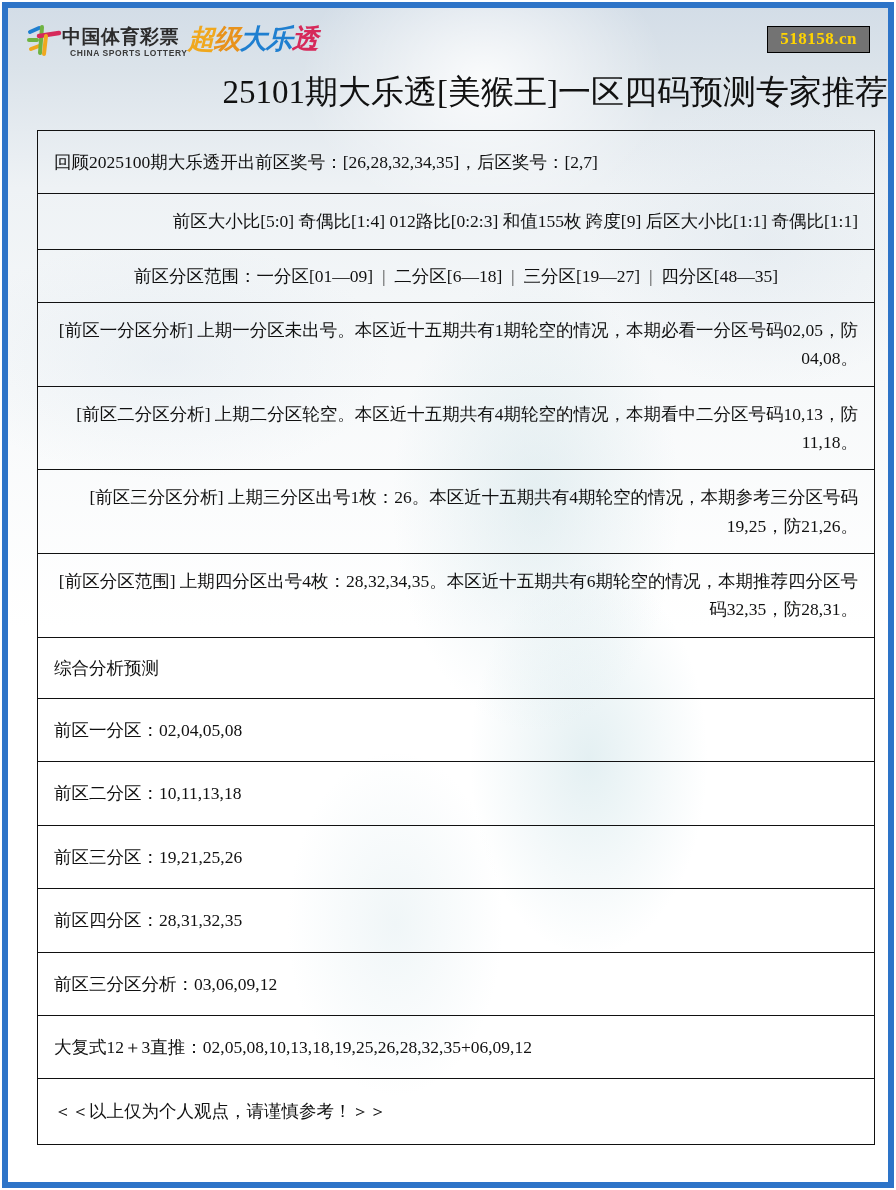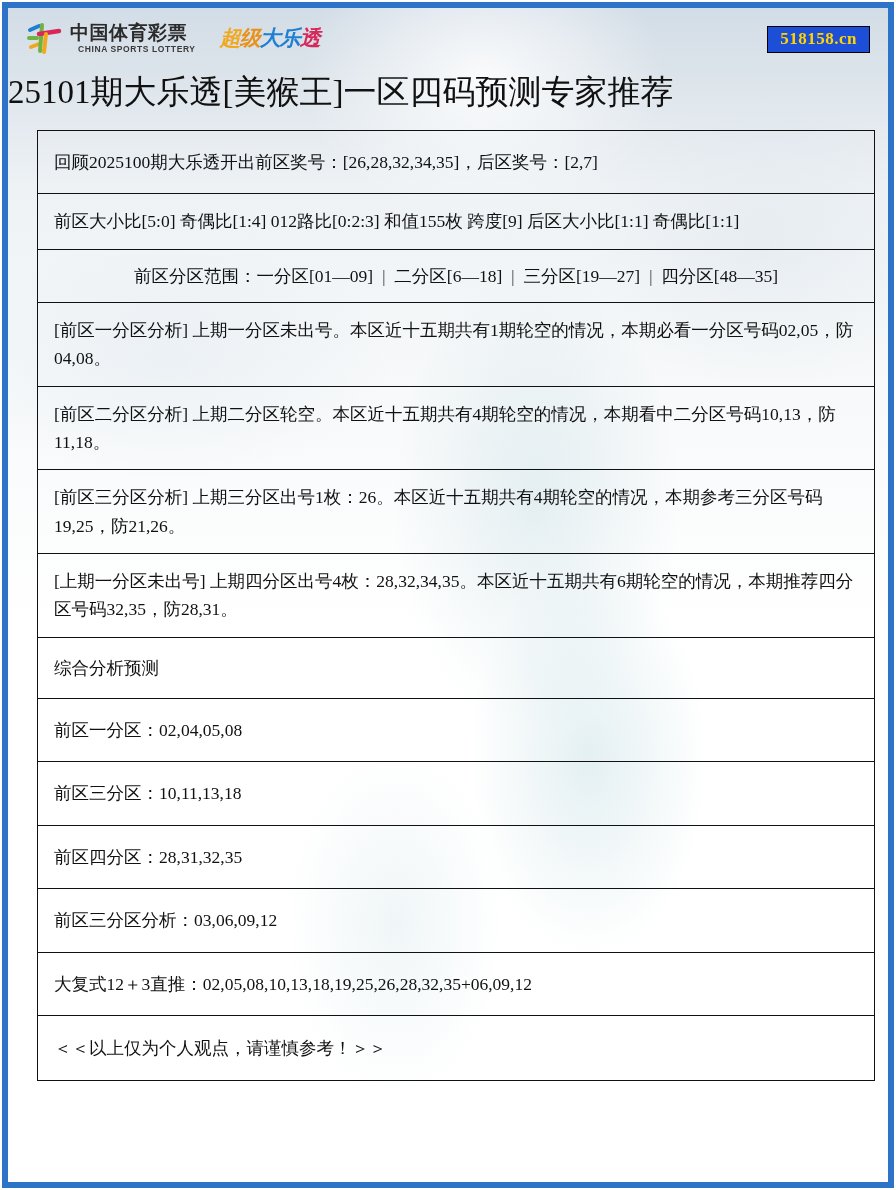--- a/index.html
+++ b/index.html
@@ -40,68 +40,68 @@
 
   
   #header {
     position: absolute;
     left: 0; top: 0;
     width: 100%; height: 60px;
   }
   #logo-lockup {
     position: absolute;
     left: 18px; top: 13px;
-    display: flex; align-items: center; gap: 8px;
+    display: flex; align-items: flex-end; gap: 0;
   }
   #sports-emblem { width: 36px; height: 34px; display: block; }
   .cn-sports-text { display: flex; flex-direction: column; line-height: 1; }
   .cn-sports-hanzi {
     font-family: "DejaVu Sans", "Liberation Sans", sans-serif;
     font-size: 19px; font-weight: bold; color: #2b2b2b;
     letter-spacing: 0.5px;
   }
   .cn-sports-en {
     font-family: "Liberation Sans", sans-serif;
     font-size: 8.5px; font-weight: bold; color: #3a3a3a;
     letter-spacing: 0.6px; margin-top: 3px; margin-left: 8px;
   }
   #dlt-wordmark {
     font-family: "DejaVu Sans", "Liberation Sans", sans-serif;
-    font-size: 21px; font-weight: bold;
+    font-size: 27px; font-weight: bold;
     font-style: italic;
     letter-spacing: -1px;
-    margin-left: 16px;
+    margin-left: 0;
     white-space: nowrap;
   }
   #dlt-wordmark .w1 { color: #f0a81e; }
   #dlt-wordmark .w2 { color: #e8921b; }
   #dlt-wordmark .w3 { color: #1f7fd0; }
   #dlt-wordmark .w4 { color: #1f7fd0; }
   #dlt-wordmark .w5 { color: #d6295a; }
 
   #site-badge {
     position: absolute;
     right: 18px; top: 18px;
-    background: #1d4ed8;
+    background: #737373;
     color: #ffd400;
     font-family: "Liberation Serif", serif;
     font-size: 17px;
     font-weight: bold;
     padding: 2px 12px 3px 12px;
     border: 1px solid #000;
     letter-spacing: 0.5px;
     white-space: nowrap;
   }
 
   
   #page-title {
     position: absolute;
     left: 0; top: 62px;
     width: 100%;
-    text-align: left;
+    text-align: right;
     font-family: "Liberation Serif", "DejaVu Serif", serif;
     font-size: 33px;
     color: #111111;
     letter-spacing: 0px;
     white-space: nowrap;
   }
 
   
   #content-table {
     position: absolute;
@@ -115,21 +115,21 @@
     background: transparent;
     padding: 0;
   }
   .cell {
     padding: 14px 16px;
     font-size: 17.5px;
     color: #111111;
     line-height: 1.62;
   }
   .cell.center { text-align: left; }
-  .cell.left   { text-align: left; }
+  .cell.left   { text-align: right; }
 
   .row-recap  { padding-top: 17px; padding-bottom: 17px; }
   .row-ratio  { padding-top: 13px; padding-bottom: 13px; }
   .row-range  { padding-top: 12px; padding-bottom: 12px; text-align: center; }
   .row-zone   { padding-top: 13px; padding-bottom: 13px; }
   .row-sum-hd { padding-top: 16px; padding-bottom: 16px; }
   .row-sum    { padding-top: 17px; padding-bottom: 17px; }
   .row-foot   { padding-top: 18px; padding-bottom: 18px; }
 
   .range-sep {
@@ -199,38 +199,43 @@
           <div class="cell left row-zone">[前区二分区分析] 上期二分区轮空。本区近十五期共有4期轮空的情况，本期看中二分区号码10,13，防11,18。</div>
         </td>
       </tr>
       <tr>
         <td>
           <div class="cell left row-zone">[前区三分区分析] 上期三分区出号1枚：26。本区近十五期共有4期轮空的情况，本期参考三分区号码19,25，防21,26。</div>
         </td>
       </tr>
       <tr>
         <td>
-          <div class="cell left row-zone">[上期一分区未出号] 上期四分区出号4枚：28,32,34,35。本区近十五期共有6期轮空的情况，本期推荐四分区号码32,35，防28,31。</div>
+          <div class="cell left row-zone">[前区分区范围] 上期四分区出号4枚：28,32,34,35。本区近十五期共有6期轮空的情况，本期推荐四分区号码32,35，防28,31。</div>
         </td>
       </tr>
 
       <tr>
         <td>
           <div class="cell center row-sum-hd">综合分析预测</div>
         </td>
       </tr>
 
       <tr>
         <td>
           <div class="cell center row-sum">前区一分区：02,04,05,08</div>
         </td>
       </tr>
       <tr>
         <td>
-          <div class="cell center row-sum">前区三分区：10,11,13,18</div>
+          <div class="cell center row-sum">前区二分区：10,11,13,18</div>
+        </td>
+      </tr>
+      <tr>
+        <td>
+          <div class="cell center row-sum">前区三分区：19,21,25,26</div>
         </td>
       </tr>
       <tr>
         <td>
           <div class="cell center row-sum">前区四分区：28,31,32,35</div>
         </td>
       </tr>
       <tr>
         <td>
           <div class="cell center row-sum">前区三分区分析：03,06,09,12</div>

